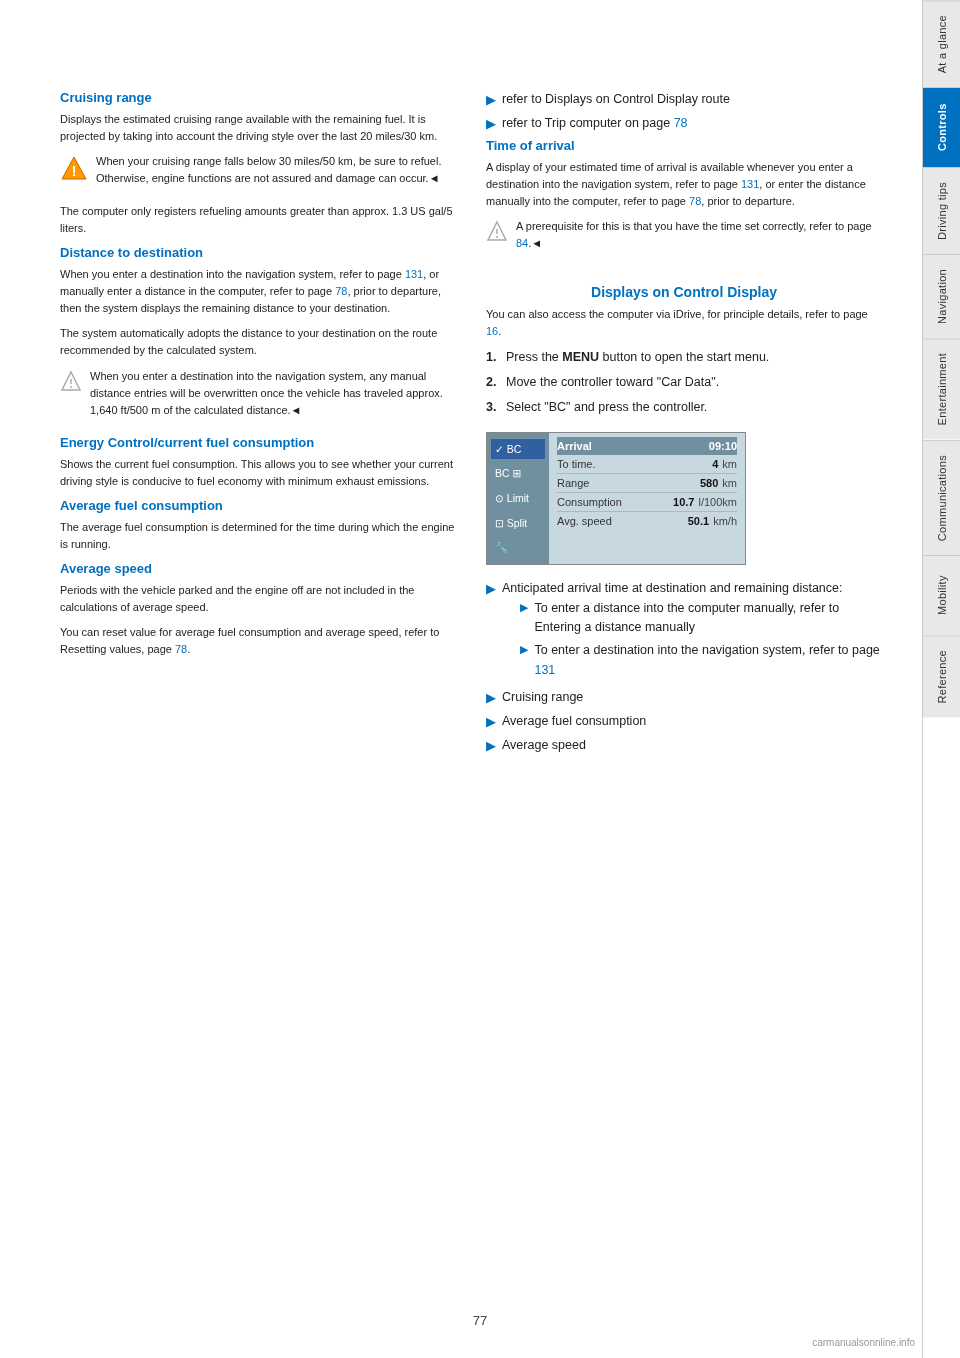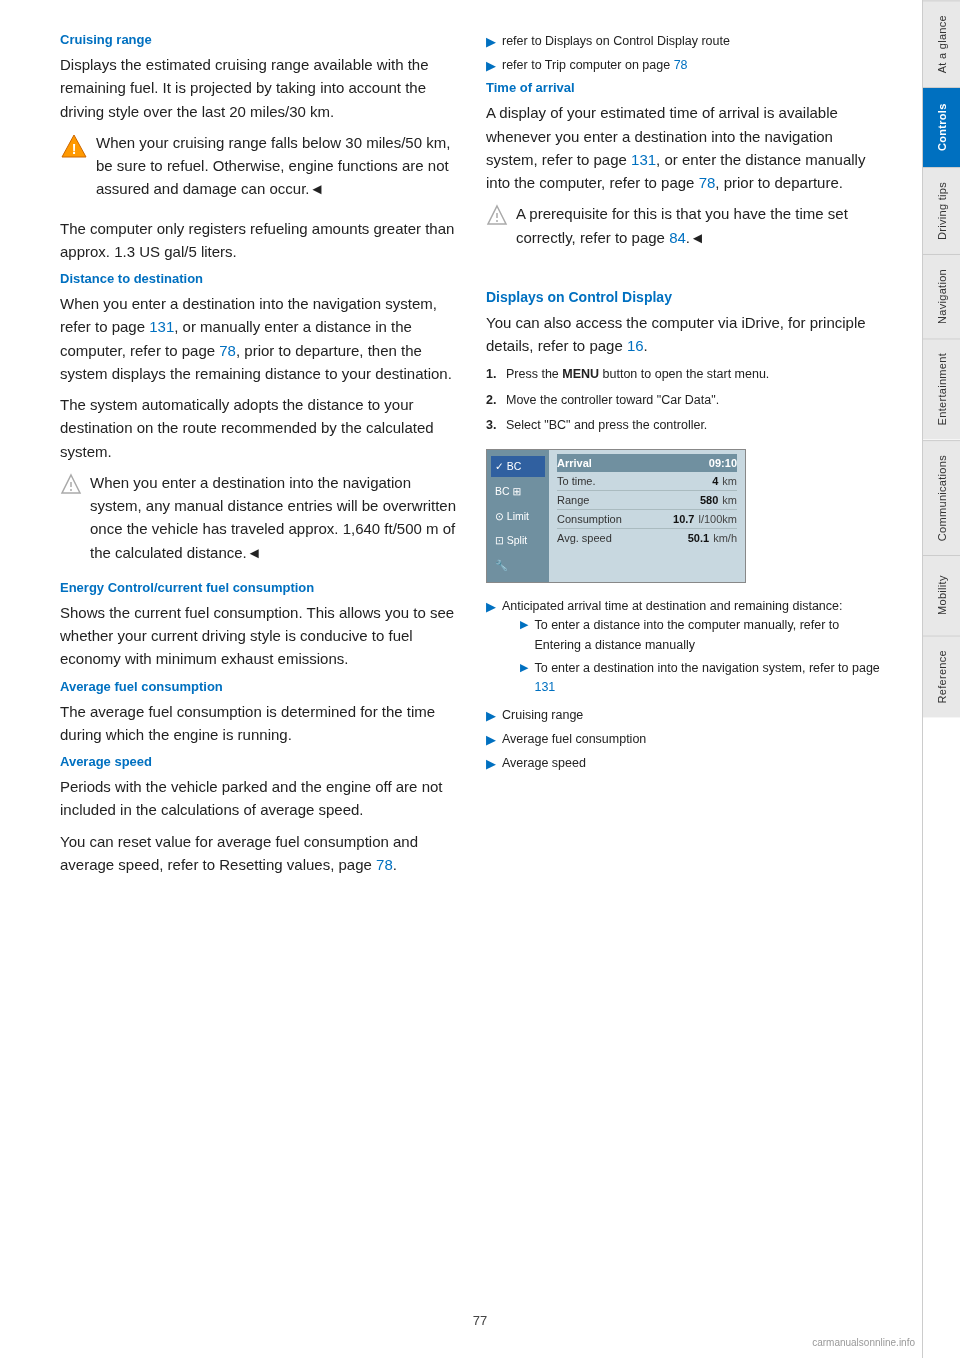--- a/index.html
+++ b/index.html
@@ -51,21 +51,21 @@
 
     .sidebar-tab.active {
       background: #0070c0;
       color: #fff;
       font-weight: bold;
     }
 
     
     .main-content {
       width: 922px;
-      padding: 32px 40px 40px 60px;
+      padding: 90px 40px 40px 60px;
       display: flex;
       gap: 30px;
     }
 
     .left-col {
       flex: 1;
       max-width: 410px;
     }
 
     .right-col {
@@ -84,25 +84,26 @@
 
     .section-title:first-child {
       margin-top: 0;
     }
 
     .section-title-bold {
       color: #0070c0;
       font-size: 14px;
       font-weight: bold;
       margin-bottom: 6px;
-      margin-top: 32px;
+      margin-top: 23px;
+      text-align: center;
     }
 
     p {
-      font-size: 15px;
+      font-size: 11px;
       line-height: 1.55;
       margin-bottom: 8px;
       color: #222;
     }
 
     
     .warning-box {
       display: flex;
       gap: 8px;
       margin: 8px 0;

